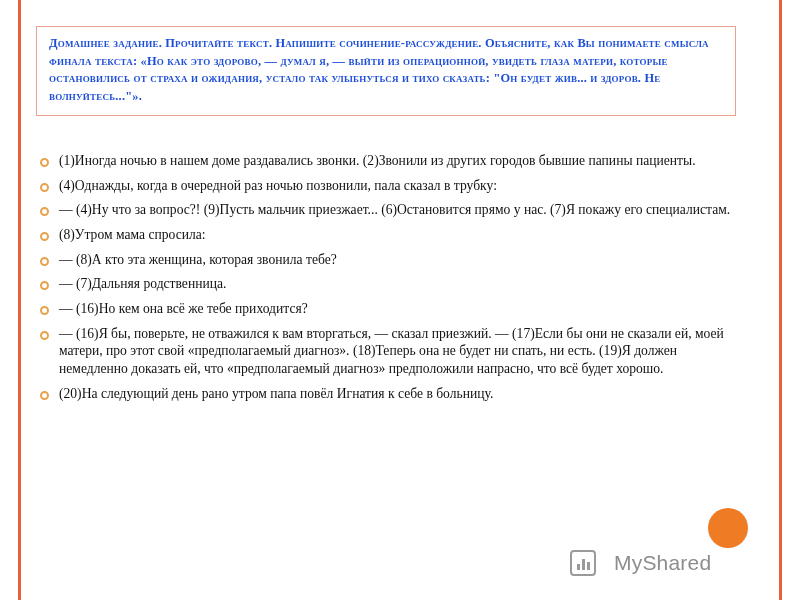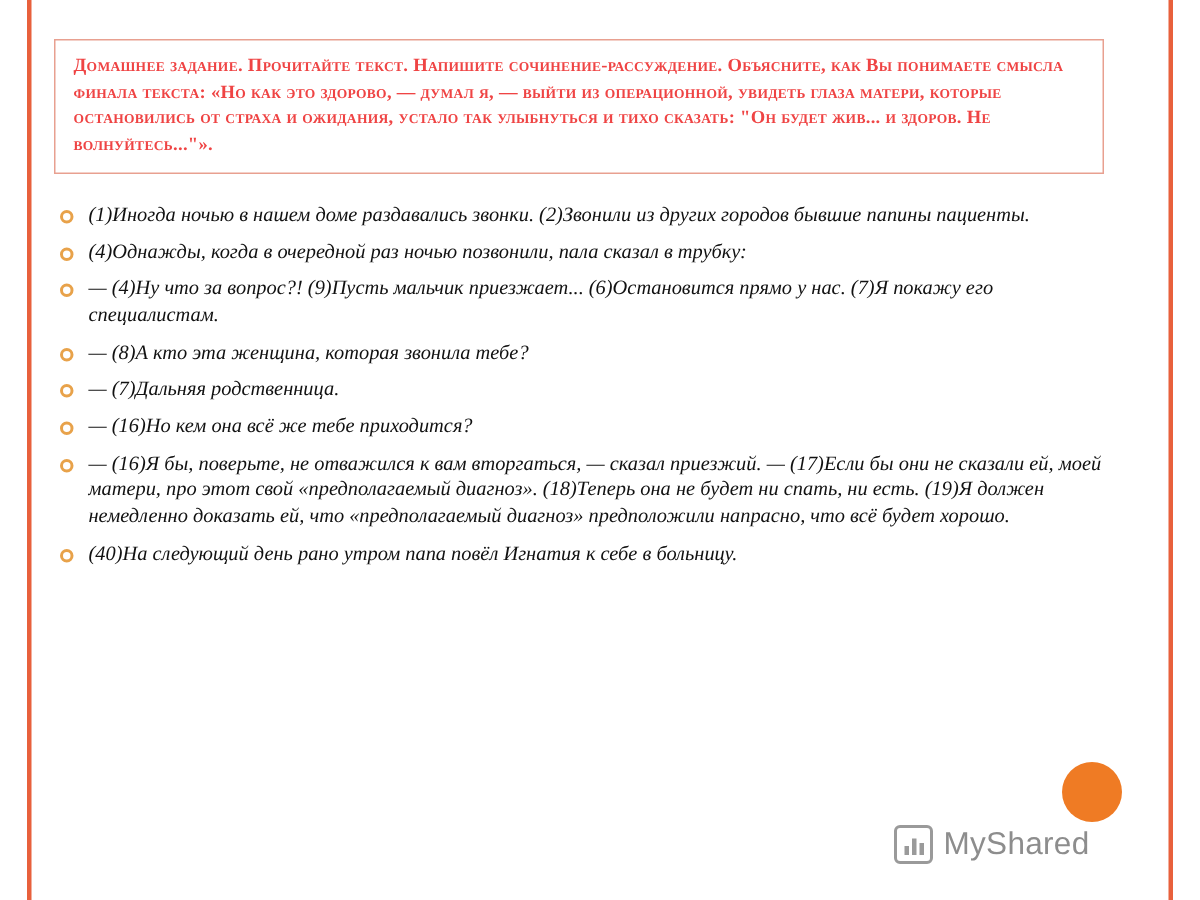--- a/index.html
+++ b/index.html
@@ -43,35 +43,34 @@
     position: absolute;
     left: 36px;
     top: 26px;
     width: 700px;
     border: 1px solid #e8a090;
     box-sizing: border-box;
     padding: 8px 10px 10px 12px;
     background: #ffffff;
   }
   .title-text {
-    color: #ef4444;
+    color: #1d4ed8;
     font-family: "Liberation Serif", serif;
     font-size: 12.4px;
     line-height: 1.42;
     font-variant: small-caps;
     font-weight: bold;
     letter-spacing: 0.2px;
     margin: 0;
   }
   .body-list {
     position: absolute;
     left: 36px;
-    top: 134px;
+    top: 152px;
     width: 712px;
-    font-style: italic;
   }
   .item {
     display: flex;
     align-items: flex-start;
     margin-bottom: 7px;
   }
   .bullet {
     flex: 0 0 auto;
     width: 9px;
     height: 9px;
@@ -94,27 +93,27 @@
     position: absolute;
     left: 708px;
     top: 508px;
     width: 40px;
     height: 40px;
     border-radius: 50%;
     background: #ef7b24;
   }
   .watermark {
     position: absolute;
-    left: 596px;
+    left: 570px;
     top: 545px;
     width: 180px;
     height: 36px;
     display: flex;
     align-items: center;
-    gap: 7px;
+    gap: 18px;
   }
   .wm-icon {
     width: 26px;
     height: 26px;
     border: 2px solid #9a9a9a;
     border-radius: 4px;
     position: relative;
     box-sizing: border-box;
     display: flex;
     align-items: flex-end;
@@ -159,20 +158,24 @@
     <div class="item">
       <span class="bullet"></span>
       <span class="item-text">(4)Однажды, когда в очередной раз ночью позвонили, пала сказал в трубку:</span>
     </div>
 
     <div class="item">
       <span class="bullet"></span>
       <span class="item-text">—  (4)Ну что за вопрос?! (9)Пусть мальчик приезжает... (6)Остановится прямо у нас. (7)Я покажу его специалистам.</span>
     </div>
 
+    <div class="item">
+      <span class="bullet"></span>
+      <span class="item-text">(8)Утром мама спросила:</span>
+    </div>
 
     <div class="item">
       <span class="bullet"></span>
       <span class="item-text">—  (8)А кто эта женщина, которая звонила тебе?</span>
     </div>
 
     <div class="item">
       <span class="bullet"></span>
       <span class="item-text">—  (7)Дальняя родственница.</span>
     </div>
@@ -183,21 +186,21 @@
     </div>
 
 
     <div class="item">
       <span class="bullet"></span>
       <span class="item-text">—  (16)Я бы, поверьте, не отважился к вам вторгаться, — сказал приезжий. — (17)Если бы они не сказали ей, моей матери, про этот свой «предполагаемый диагноз». (18)Теперь она не будет ни спать, ни есть. (19)Я должен немедленно доказать ей, что «предполагаемый диагноз» предположили напрасно, что всё будет хорошо.</span>
     </div>
 
     <div class="item">
       <span class="bullet"></span>
-      <span class="item-text">(40)На следующий день рано утром папа повёл Игнатия к себе в больницу.</span>
+      <span class="item-text">(20)На следующий день рано утром папа повёл Игнатия к себе в больницу.</span>
     </div>
 
   </div>
 
   <div class="logo-circle"></div>
 
   <div class="watermark">
     <span class="wm-icon">
       <i class="b1"></i>
         <i class="b2"></i>

